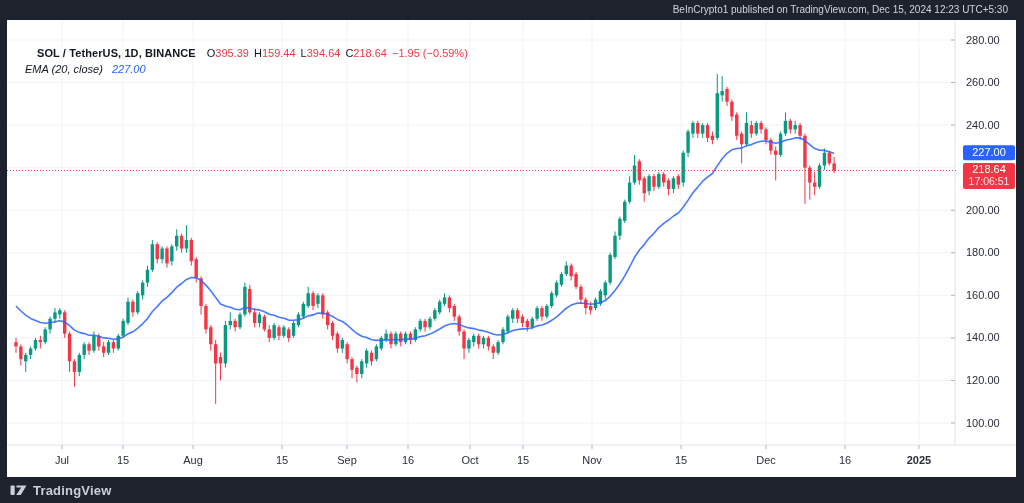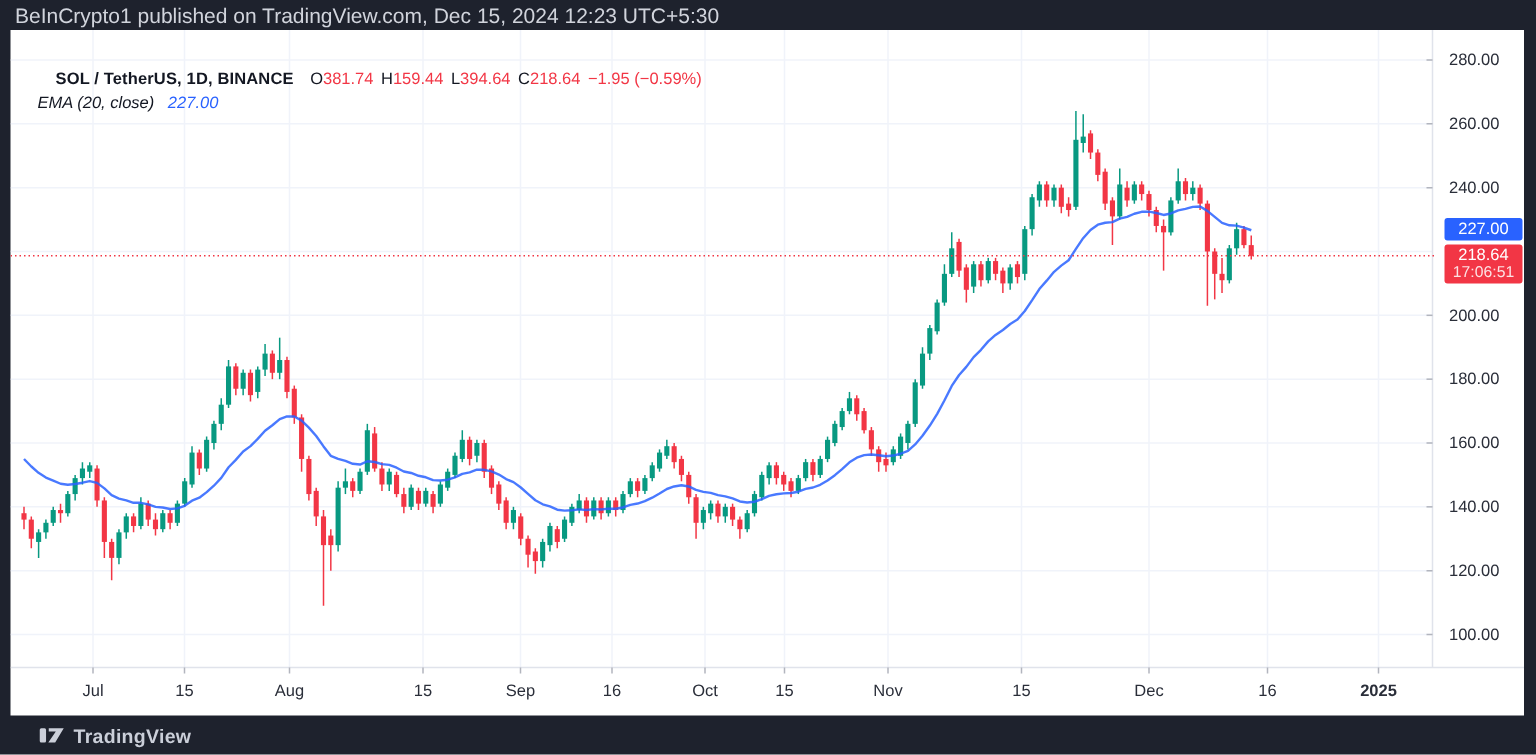--- a/index.html
+++ b/index.html
@@ -4,42 +4,42 @@
 <style>
   html,body{margin:0;padding:0;}
   body{
     width:1024px;height:503px;position:relative;overflow:hidden;
     background:#1e222d;
     font-family:"Liberation Sans", sans-serif;
     -webkit-font-smoothing:antialiased;
   }
   .topbar{
     position:absolute;left:0;top:0;width:1008px;height:20px;
-    color:#d1d4dc;font-size:14px;line-height:20px;padding-left:10px;
-    box-sizing:border-box;white-space:nowrap;
+    color:#d1d4dc;font-size:10px;line-height:20px;padding-left:10px;
+    box-sizing:border-box;white-space:nowrap;text-align:right;
   }
   .chart-area{
     position:absolute;left:7px;top:20px;width:1009px;height:457px;
     background:#ffffff;
   }
   .chart-area svg{position:absolute;left:0;top:0;display:block;}
   .legend{
     position:absolute;left:18px;top:26px;font-size:11px;color:#131722;
     line-height:14px;white-space:nowrap;z-index:5;
   }
   .legend .sym{font-weight:700;letter-spacing:.1px;margin-left:12px;}
   .legend .ohlc{margin-left:6px;}
   .legend .lbl{color:#131722;margin-left:5px;}
   .legend .val{color:#f23645;}
   .legend .chg{color:#f23645;margin-left:5px;}
   .legend .ema-row{margin-top:2px;font-style:italic;}
   .legend .ema-val{color:#2962ff;margin-left:6px;}
   .footer{
     position:absolute;left:0;bottom:0;width:948px;height:26px;
-    display:flex;align-items:center;padding-left:26px;box-sizing:border-box;
+    display:flex;align-items:center;padding-left:10px;box-sizing:border-box;
   }
   .footer .brand{
     color:#cbcfd9;font-size:13px;font-weight:600;margin-left:6px;letter-spacing:.2px;
   }
 </style>
 </head>
 <body>
 
 <div class="topbar">BeInCrypto1 published on TradingView.com, Dec 15, 2024 12:23 UTC+5:30</div>
 
@@ -468,21 +468,21 @@
         <rect x="963" y="145.27222222222224" width="52" height="15" rx="2" fill="#2962ff"></rect>
         <text x="989" y="156.27222222222224" text-anchor="middle" font-size="11" fill="#ffffff">227.00</text>
         <rect x="963" y="163.06044444444447" width="52" height="26" rx="2" fill="#f23645"></rect>
         <text x="989" y="173.06044444444447" text-anchor="middle" font-size="11" fill="#ffffff">218.64</text>
         <text x="989" y="184.56044444444447" text-anchor="middle" font-size="10.5" fill="#ffffff" fill-opacity="0.85">17:06:51</text>
       </g>
   </svg>
 
   <div class="legend">
     <div>
-      <span class="sym">SOL / TetherUS, 1D, BINANCE</span><span class="ohlc"><span class="lbl">O</span><span class="val">381.74</span><span class="lbl">H</span><span class="val">159.44</span><span class="lbl">L</span><span class="val">394.64</span><span class="lbl">C</span><span class="val">218.64</span><span class="chg">−1.95 (−0.59%)</span></span>
+      <span class="sym">SOL / TetherUS, 1D, BINANCE</span><span class="ohlc"><span class="lbl">O</span><span class="val">395.39</span><span class="lbl">H</span><span class="val">159.44</span><span class="lbl">L</span><span class="val">394.64</span><span class="lbl">C</span><span class="val">218.64</span><span class="chg">−1.95 (−0.59%)</span></span>
     </div>
     <div class="ema-row">
       <span>EMA (20, close)</span>
       <span class="ema-val">227.00</span>
     </div>
   </div>
 </div>
 
 <div class="footer">
   <svg width="17" height="15" viewBox="0 0 17 15">

